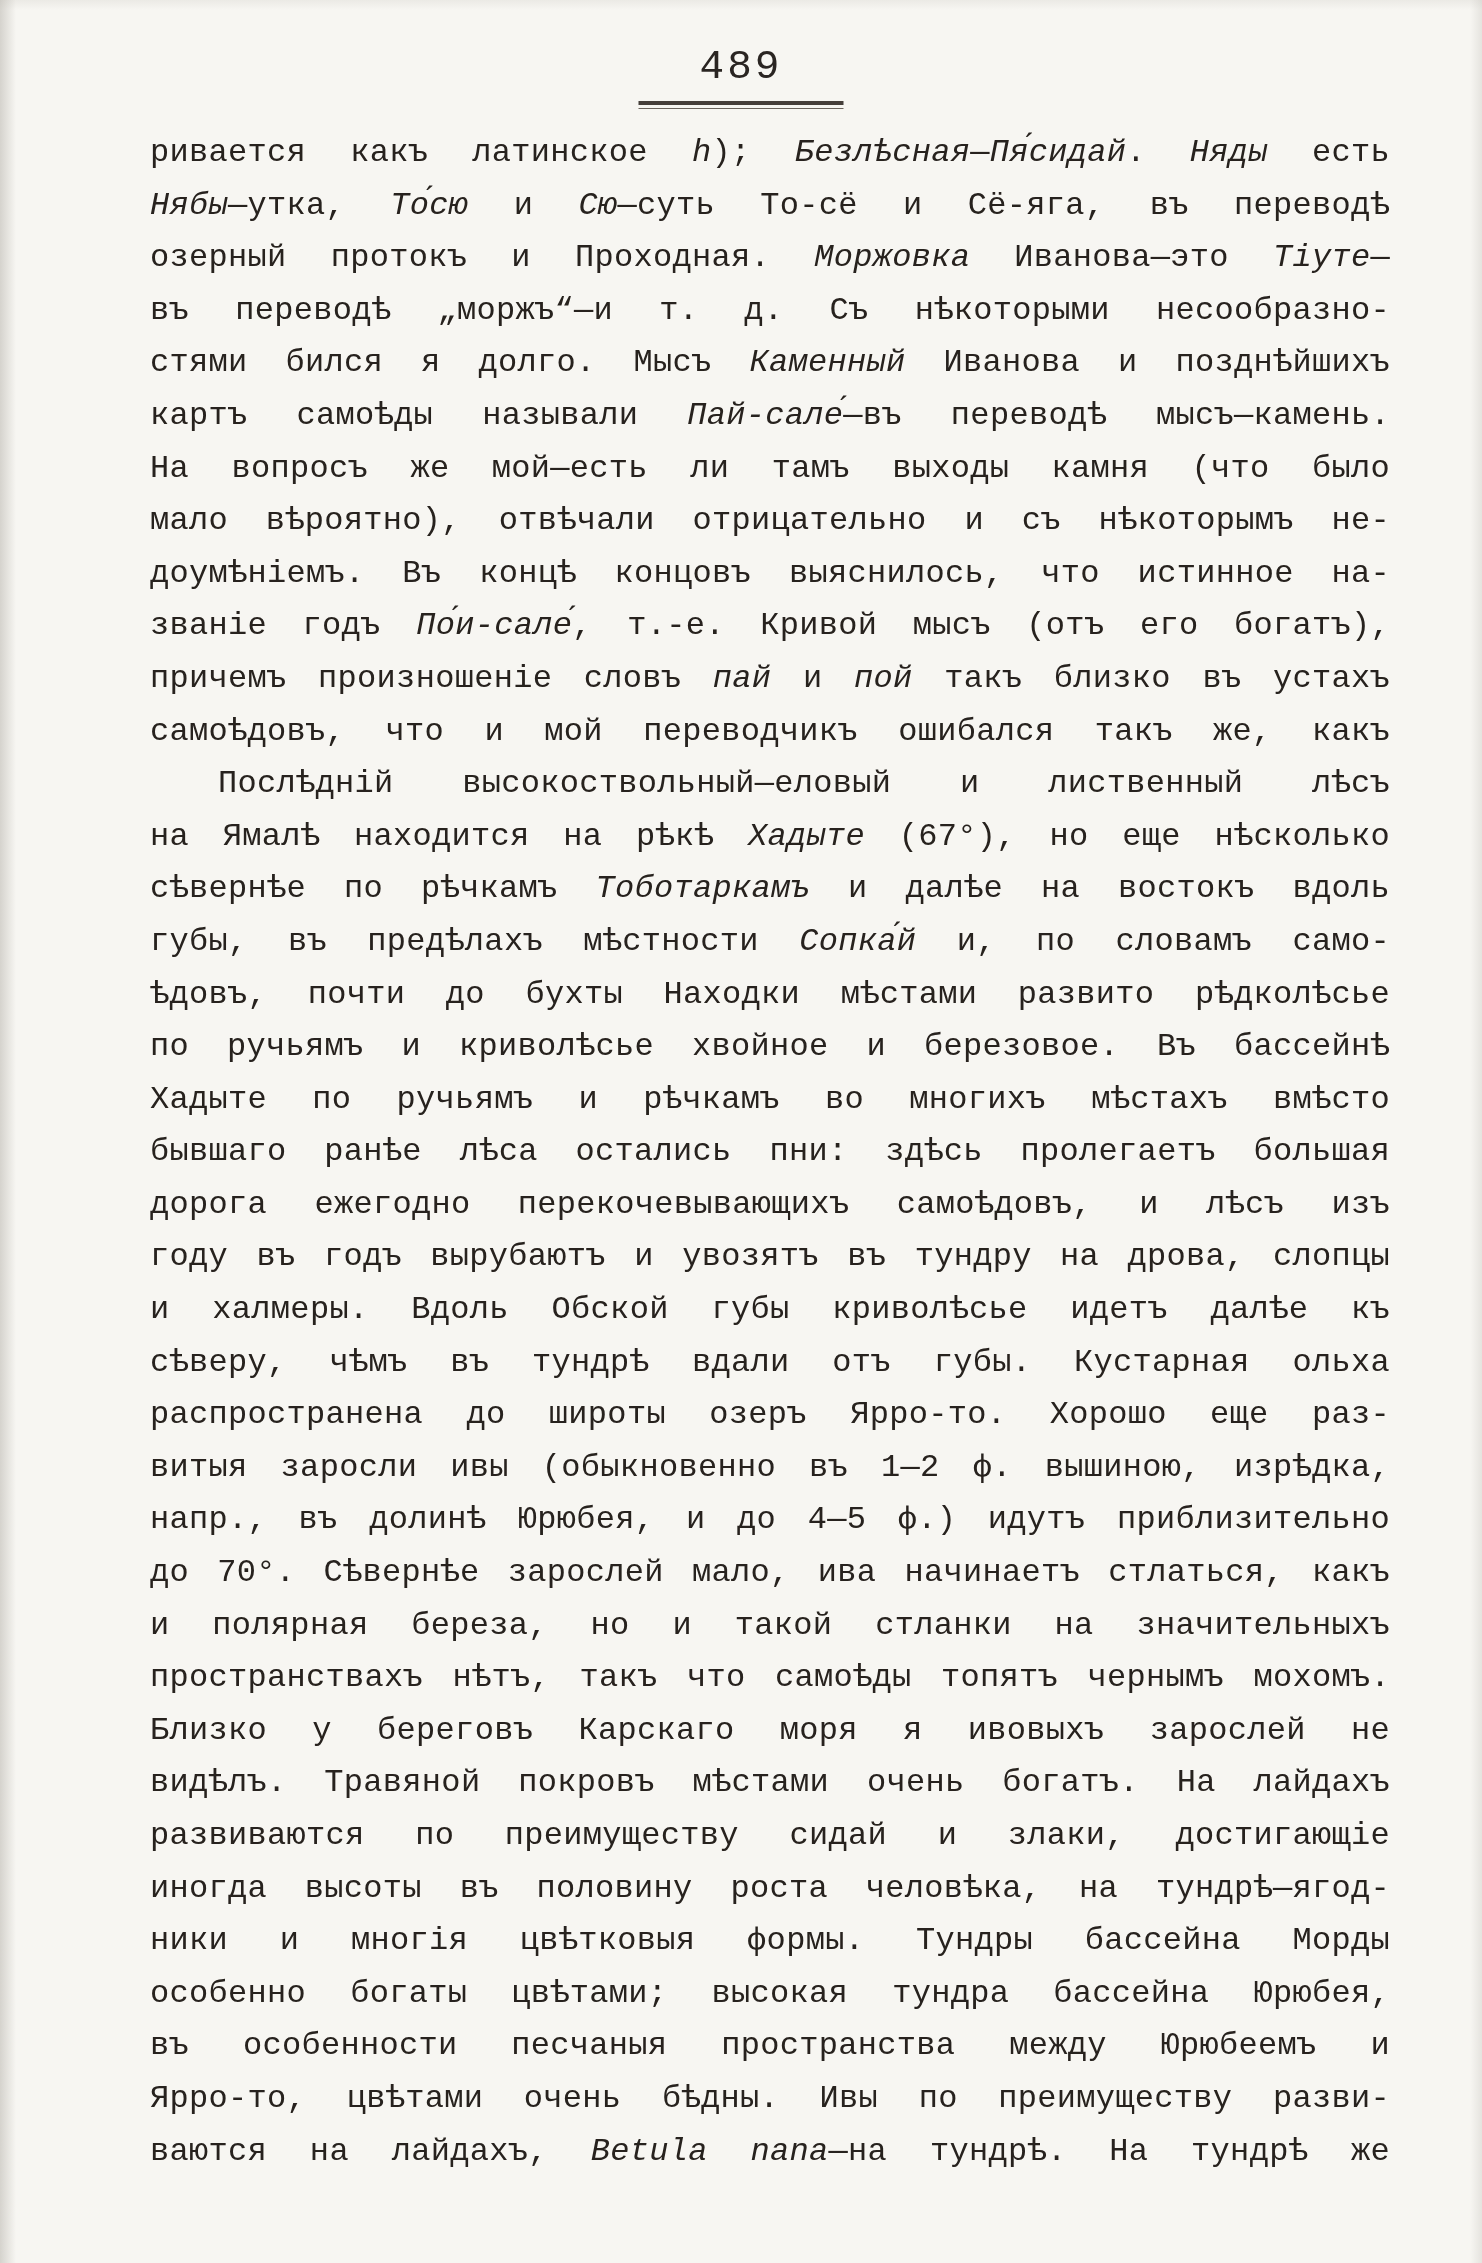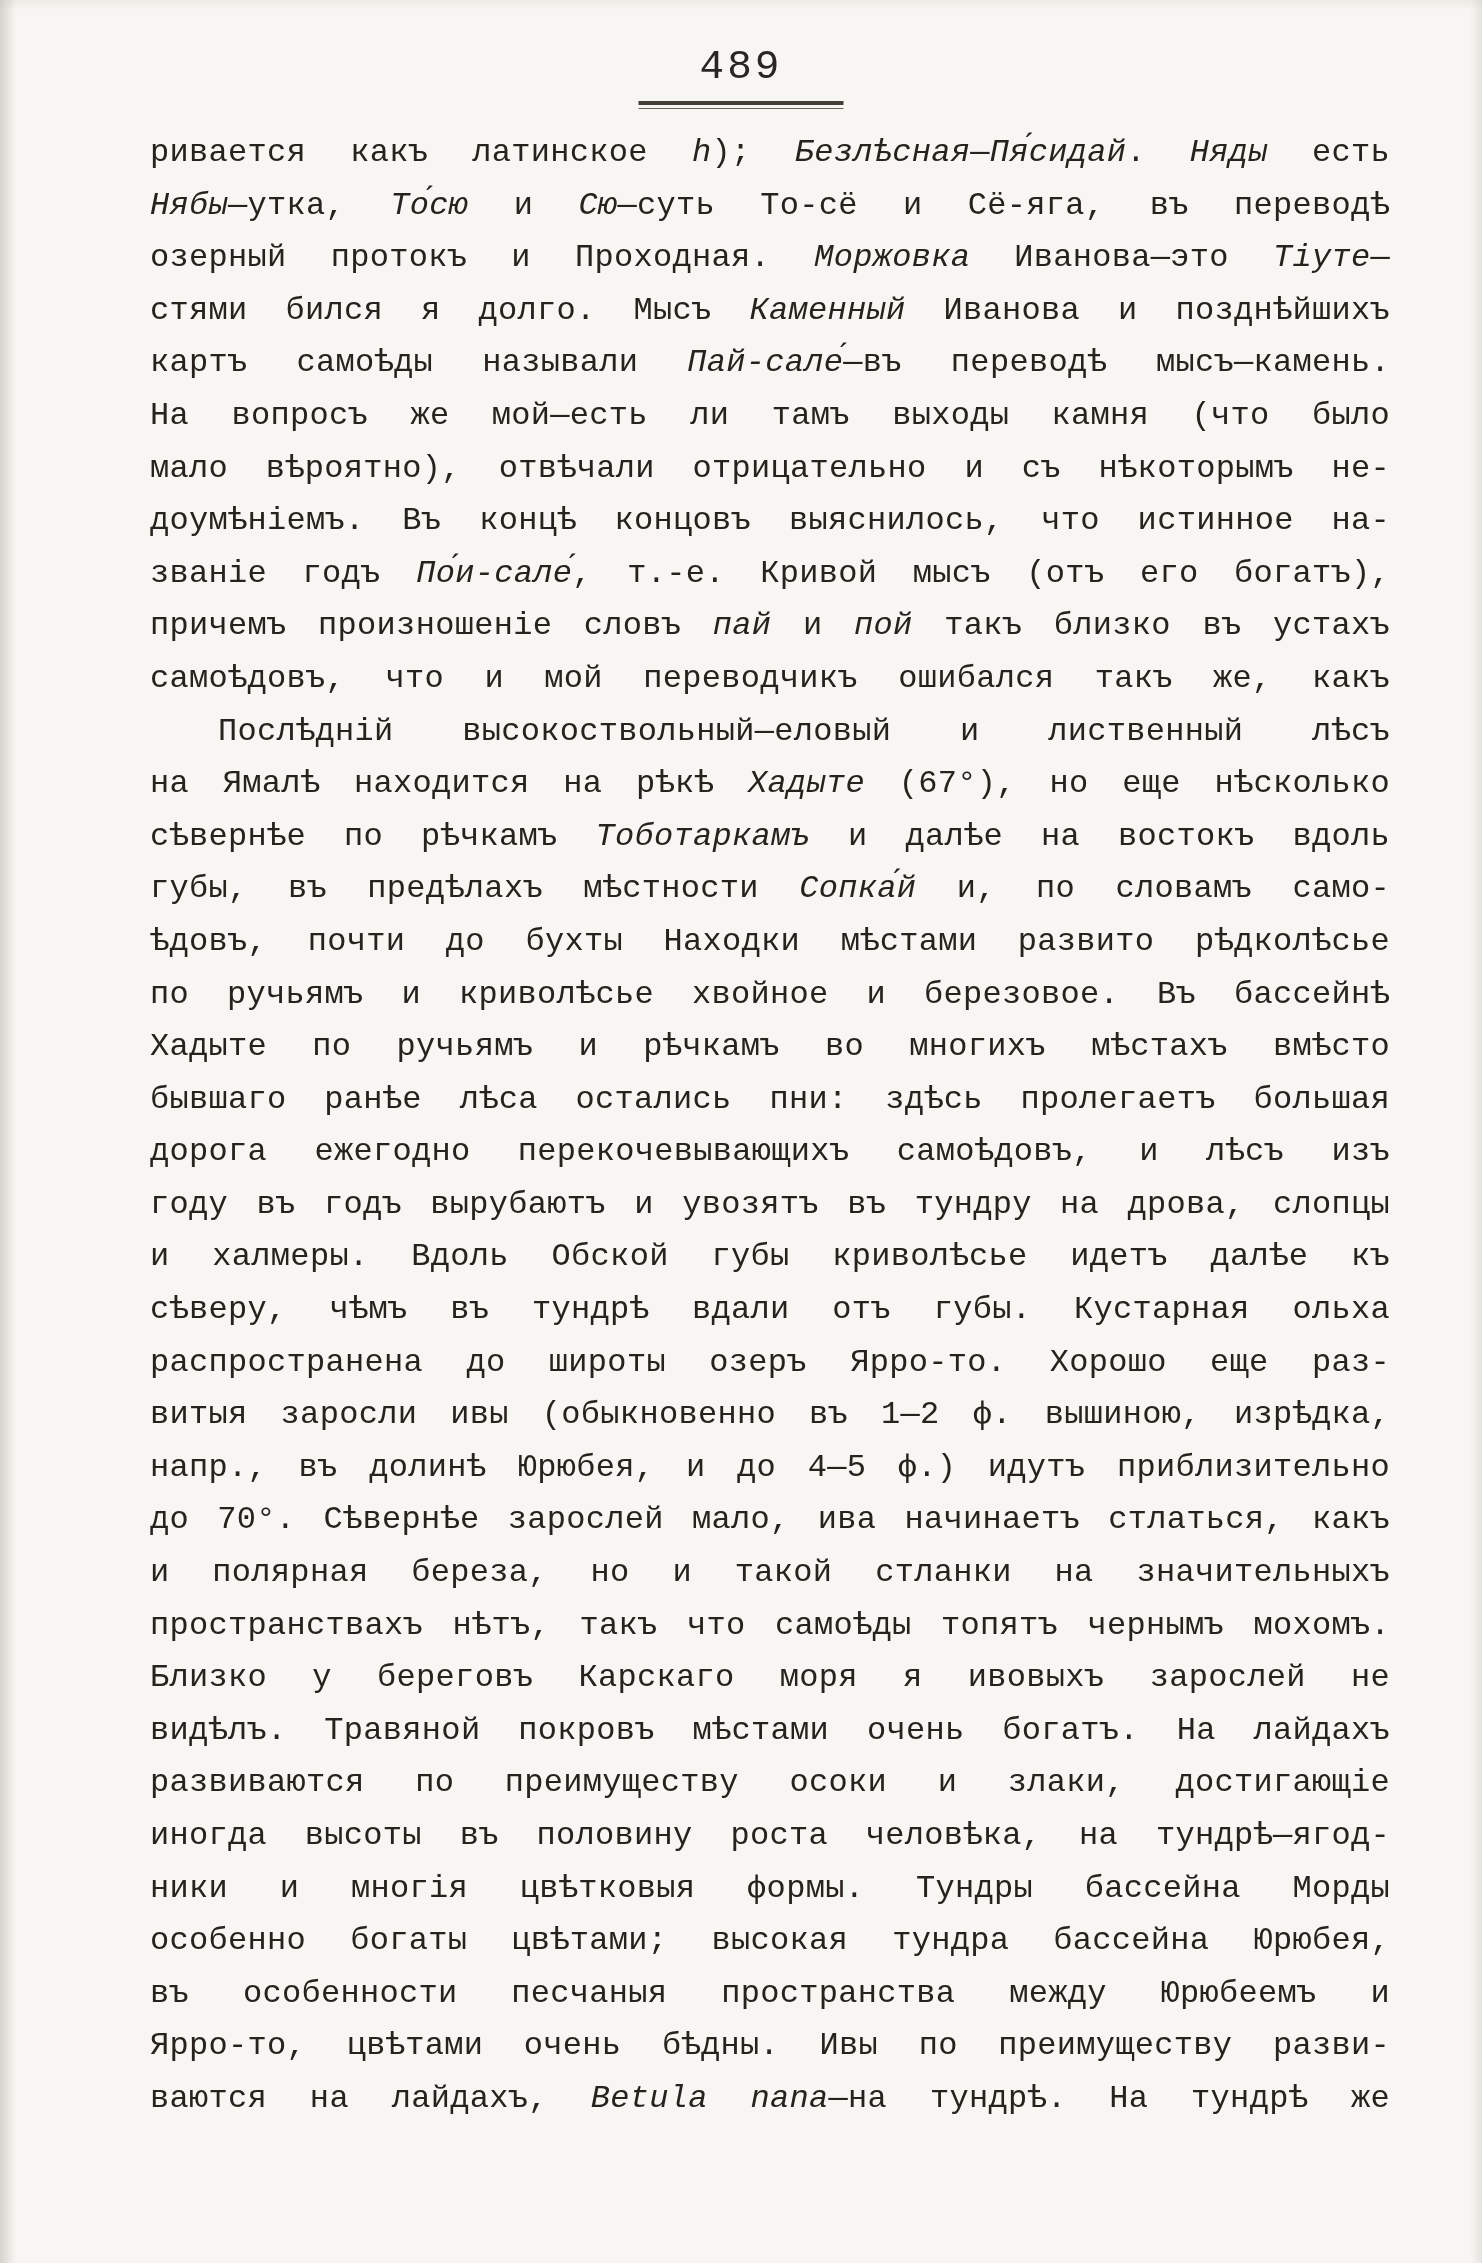--- a/index.html
+++ b/index.html
@@ -58,20 +58,21 @@
 
 <div class="page">
   <div class="pagenum-wrap">
     <span class="pagenum">489</span>
   </div>
   <div class="pagenum-rule"></div>
   <div class="text-block">
       <div class="line"><span>ривается какъ латинское </span><span class="it">h</span><span>); </span><span class="it">Безлѣсная</span><span>—</span><span class="it">Пя́сидай</span><span>. </span><span class="it">Няды</span><span> есть</span></div>
       <div class="line"><span class="it">Нябы</span><span>—утка, </span><span class="it">То́сю</span><span> и </span><span class="it">Сю</span><span>—суть То-сё и Сё-яга, въ переводѣ</span></div>
       <div class="line"><span>озерный протокъ и Проходная. </span><span class="it">Моржовка</span><span> Иванова—это </span><span class="it">Тіуте</span><span>—</span></div>
+      <div class="line"><span>въ переводѣ „моржъ“—и т. д. Съ нѣкоторыми несообразно-</span></div>
       <div class="line"><span>стями бился я долго. Мысъ </span><span class="it">Каменный</span><span> Иванова и позднѣйшихъ</span></div>
       <div class="line"><span>картъ самоѣды называли </span><span class="it">Пай-сале́</span><span>—въ переводѣ мысъ—камень.</span></div>
       <div class="line"><span>На вопросъ же мой—есть ли тамъ выходы камня (что было</span></div>
       <div class="line"><span>мало вѣроятно), отвѣчали отрицательно и съ нѣкоторымъ не-</span></div>
       <div class="line"><span>доумѣніемъ. Въ концѣ концовъ выяснилось, что истинное на-</span></div>
       <div class="line"><span>званіе годъ </span><span class="it">По́и-сале́</span><span>, т.-е. Кривой мысъ (отъ его богатъ),</span></div>
       <div class="line"><span>причемъ произношеніе словъ </span><span class="it">пай</span><span> и </span><span class="it">пой</span><span> такъ близко въ устахъ</span></div>
       <div class="line"><span>самоѣдовъ, что и мой переводчикъ ошибался такъ же, какъ</span></div>
       <div class="line ind"><span>Послѣдній высокоствольный—еловый и лиственный лѣсъ</span></div>
       <div class="line"><span>на Ямалѣ находится на рѣкѣ </span><span class="it">Хадыте</span><span> (67°), но еще нѣсколько</span></div>
@@ -86,21 +87,21 @@
       <div class="line"><span>и халмеры. Вдоль Обской губы криволѣсье идетъ далѣе къ</span></div>
       <div class="line"><span>сѣверу, чѣмъ въ тундрѣ вдали отъ губы. Кустарная ольха</span></div>
       <div class="line"><span>распространена до широты озеръ Ярро-то. Хорошо еще раз-</span></div>
       <div class="line"><span>витыя заросли ивы (обыкновенно въ 1—2 ф. вышиною, изрѣдка,</span></div>
       <div class="line"><span>напр., въ долинѣ Юрюбея, и до 4—5 ф.) идутъ приблизительно</span></div>
       <div class="line"><span>до 70°. Сѣвернѣе зарослей мало, ива начинаетъ стлаться, какъ</span></div>
       <div class="line"><span>и полярная береза, но и такой стланки на значительныхъ</span></div>
       <div class="line"><span>пространствахъ нѣтъ, такъ что самоѣды топятъ чернымъ мохомъ.</span></div>
       <div class="line"><span>Близко у береговъ Карскаго моря я ивовыхъ зарослей не</span></div>
       <div class="line"><span>видѣлъ. Травяной покровъ мѣстами очень богатъ. На лайдахъ</span></div>
-      <div class="line"><span>развиваются по преимуществу осоки и злаки, достигающіе</span></div>
+      <div class="line"><span>развиваются по преимуществу сидай и злаки, достигающіе</span></div>
       <div class="line"><span>иногда высоты въ половину роста человѣка, на тундрѣ—ягод-</span></div>
       <div class="line"><span>ники и многія цвѣтковыя формы. Тундры бассейна Морды</span></div>
       <div class="line"><span>особенно богаты цвѣтами; высокая тундра бассейна Юрюбея,</span></div>
       <div class="line"><span>въ особенности песчаныя пространства между Юрюбеемъ и</span></div>
       <div class="line"><span>Ярро-то, цвѣтами очень бѣдны. Ивы по преимуществу разви-</span></div>
       <div class="line"><span>ваются на лайдахъ, </span><span class="it">Betula nana</span><span>—на тундрѣ. На тундрѣ же</span></div>
     </div>
 </div>
 
 </body></html>

